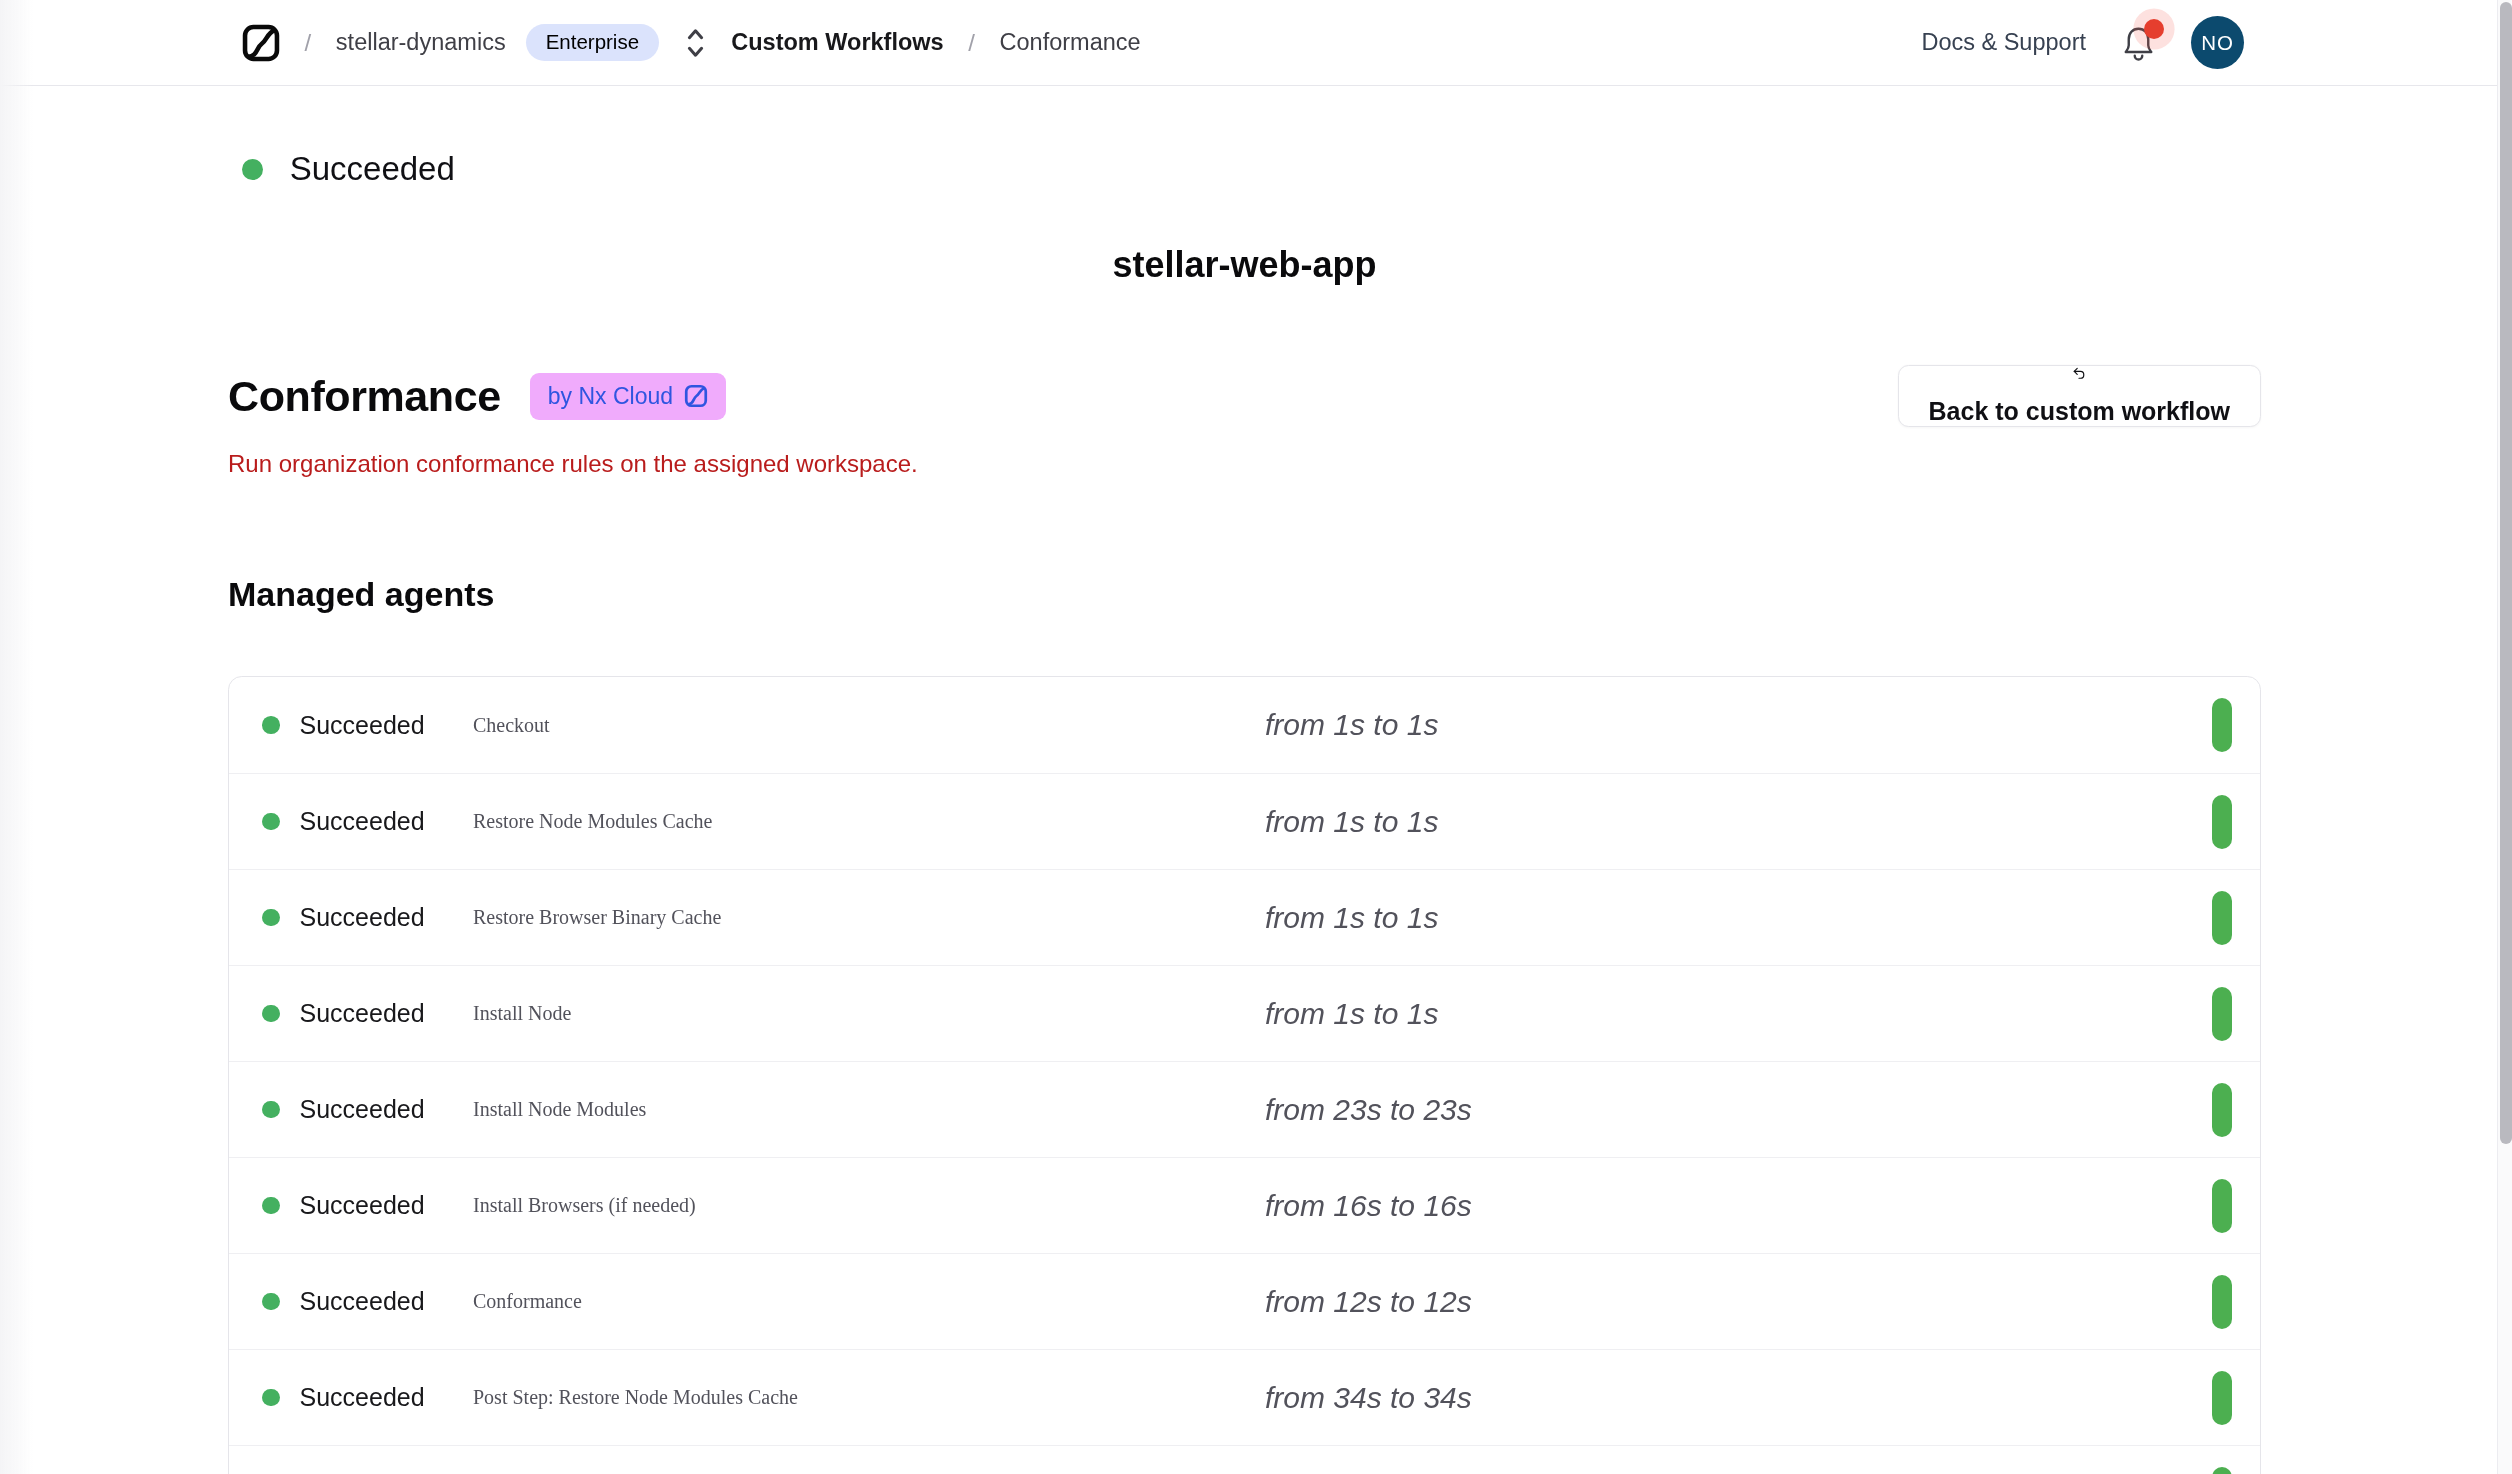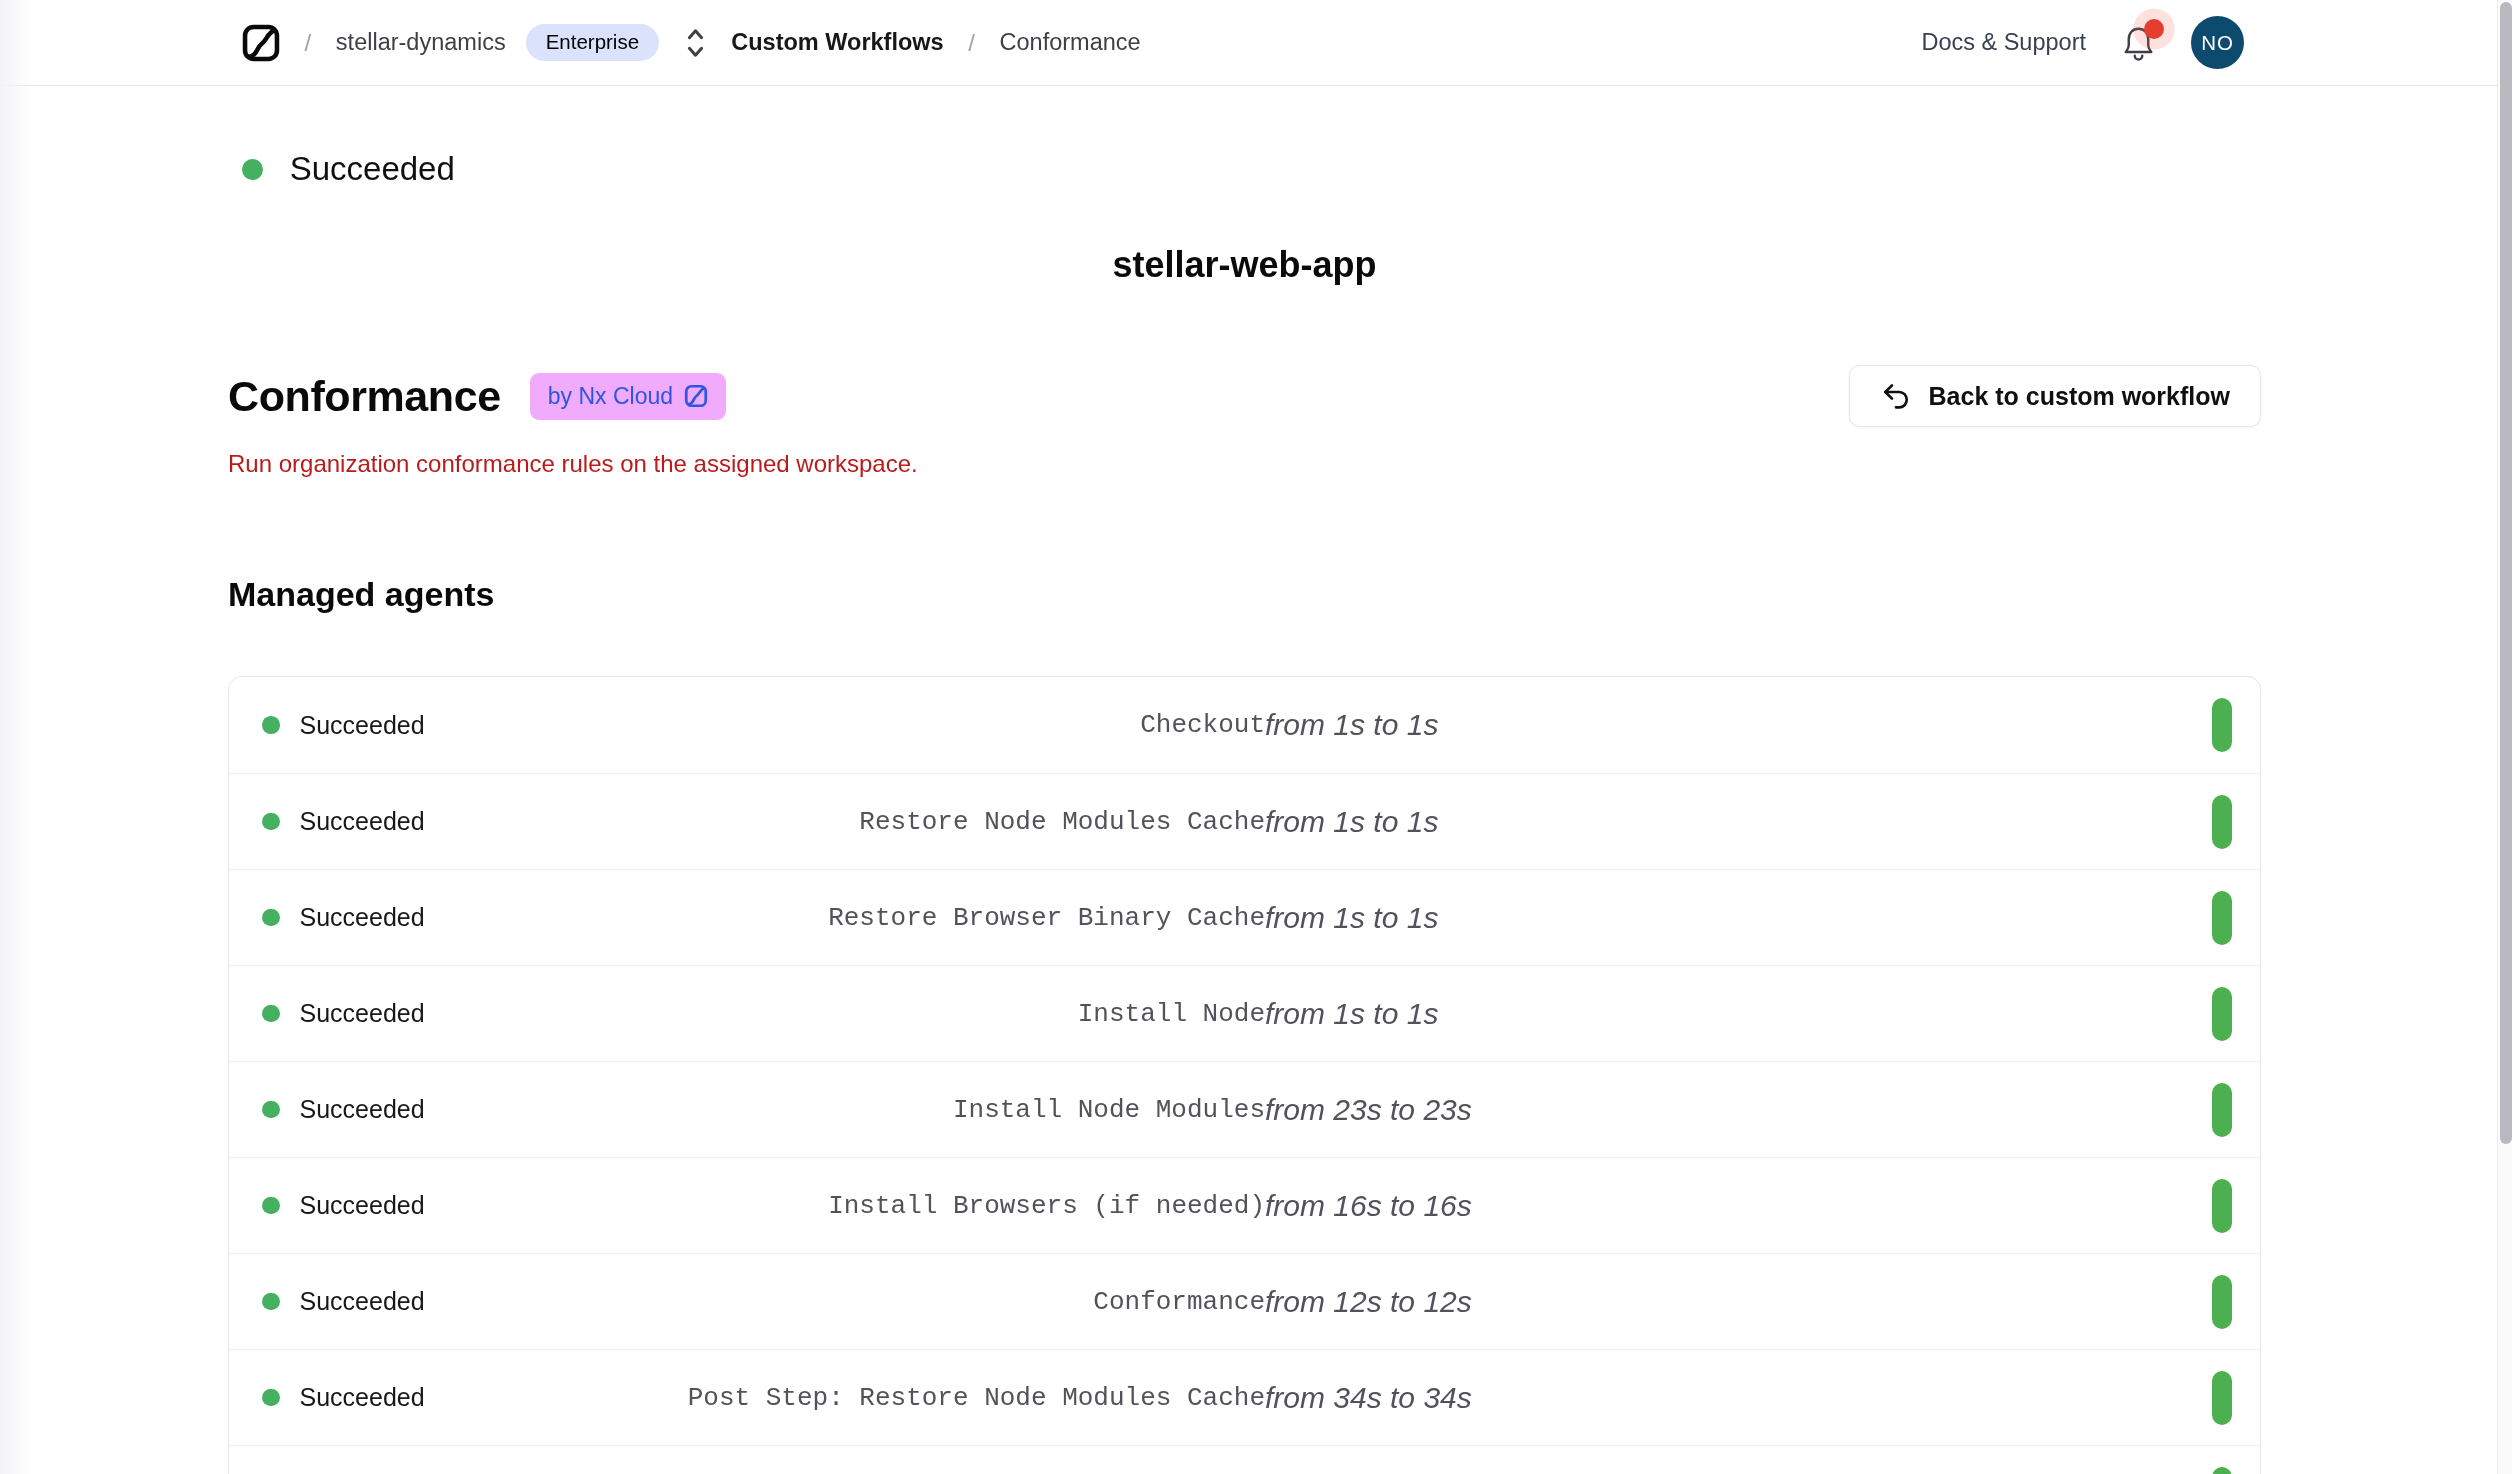--- a/index.html
+++ b/index.html
@@ -77,20 +77,21 @@
   .back-btn {
     margin-left: auto;
     display: inline-flex; align-items: center; gap: 16.7px;
     background: #ffffff;
     border: 1.5px solid #e5e5ea; border-radius: 10.6px;
     padding: 0 30px; height: 62px;
     font-family: "Liberation Sans", sans-serif;
     font-size: 25px; font-weight: 700; color: #101014;
     box-shadow: 0 0.8px 2.3px rgba(0,0,0,0.04);
     cursor: pointer;
+    flex-direction: column;
   }
   .back-btn svg { width: 32px; height: 32px; }
 
   .workflow-desc { margin-top: 23px; font-size: 24px; color: #b91c1c; }
 
   .agents-heading { margin-top: 97px; font-size: 34px; font-weight: 700; color: #0a0a0c; }
 
   
   .steps-card {
     margin-top: 62px;
@@ -103,23 +104,23 @@
     height: 96px;
     padding-left: 33px; padding-right: 28px;
     cursor: pointer;
   }
   .step-row + .step-row { border-top: 1.5px solid #efeff2; }
   .step-status { display: flex; align-items: center; width: 211px; flex: none; }
   .dot-sm { width: 17.5px; height: 17.5px; border-radius: 50%; background: #44b060; flex: none; }
   .step-status-label { margin-left: 20px; font-size: 25px; font-weight: 500; color: #18181b; }
   .step-name {
     width: 792px; flex: none;
-    font-family: Liberation Mono, monospace;
-    font-size: 26px; color: #52525b;
-    white-space: nowrap; overflow: hidden; text-align: right;
+    font-family: Liberation Serif, serif;
+    font-size: 20px; color: #52525b;
+    white-space: nowrap; overflow: hidden;
   }
   .step-duration { font-size: 30px; font-style: italic; color: #52525b; white-space: nowrap; }
   .step-bar {
     margin-left: auto; flex: none;
     width: 20.5px; height: 54px; border-radius: 10.6px;
     background: #4caf50;
   }
 
   
   .scrollbar {

